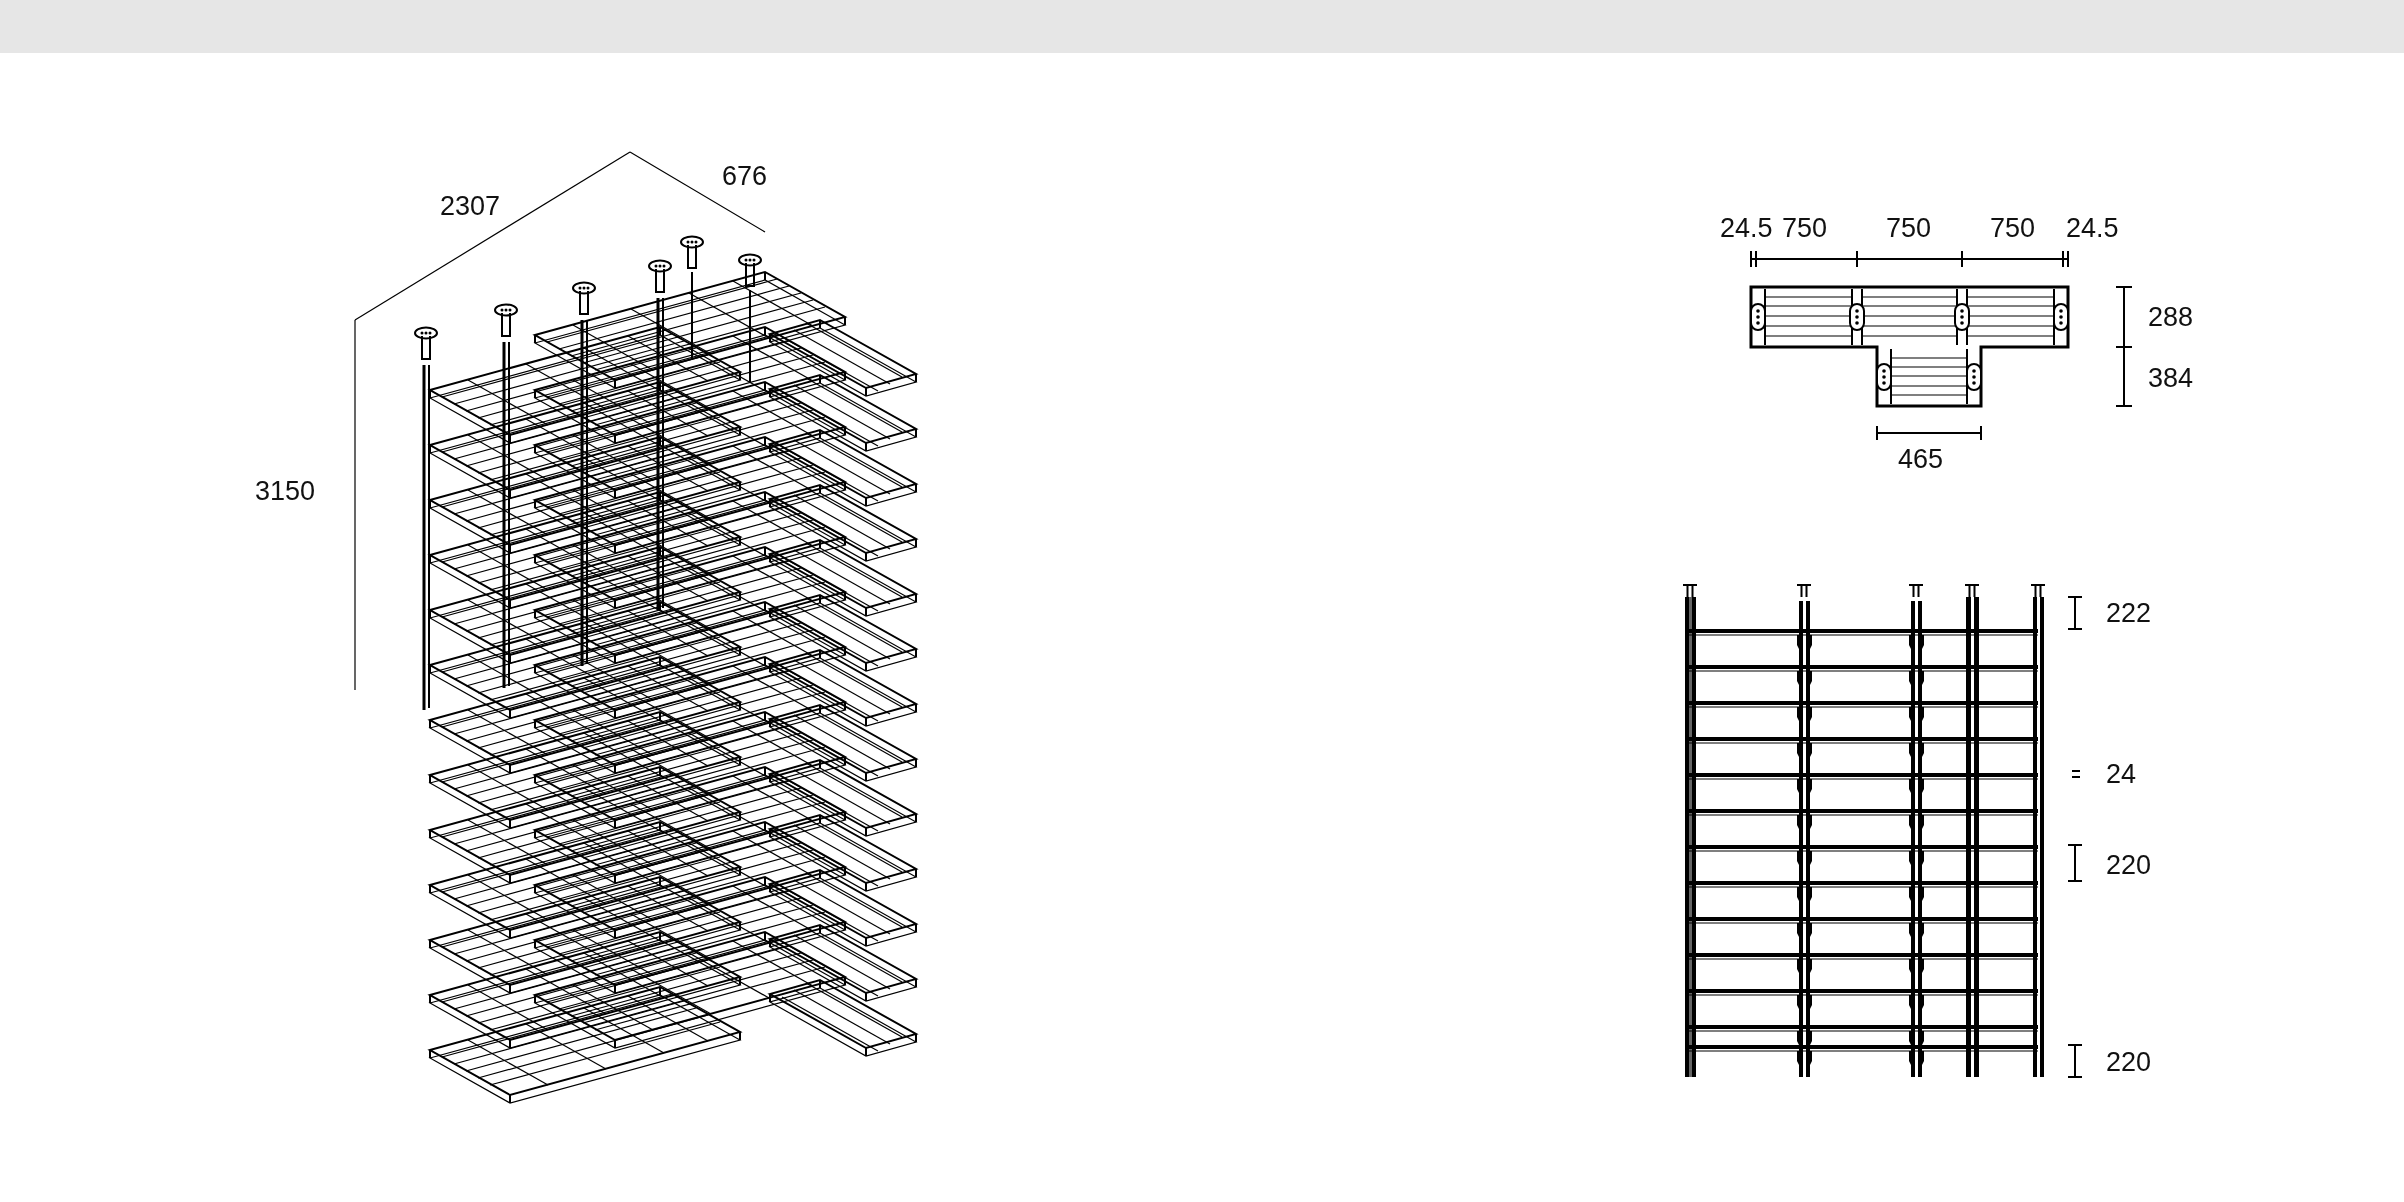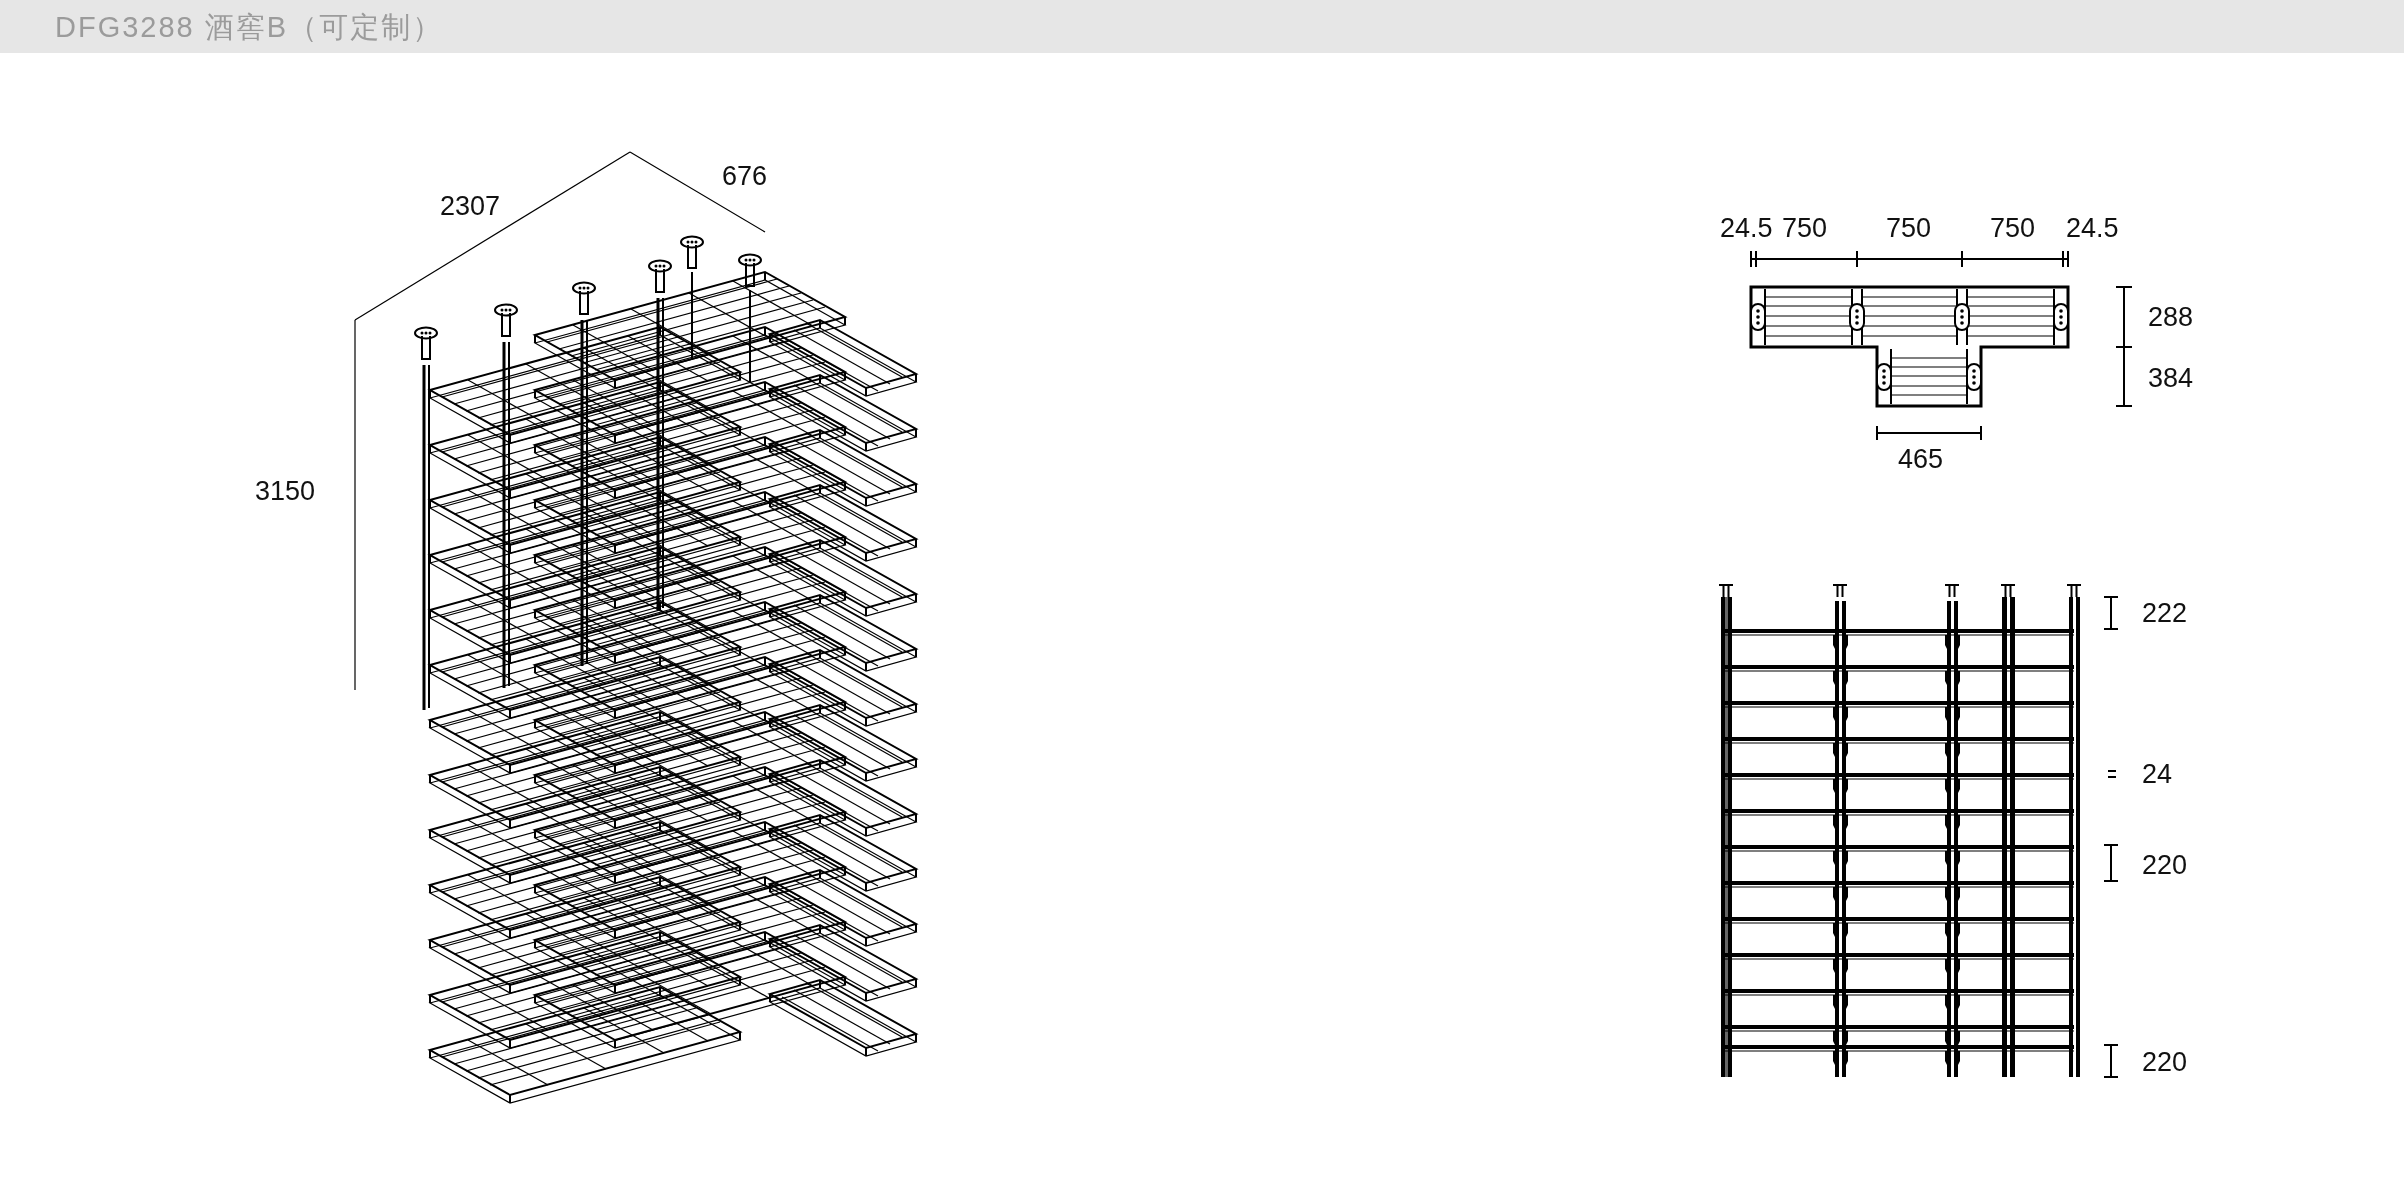--- a/index.html
+++ b/index.html
@@ -37,21 +37,20 @@
   .thick{stroke-width:3;}
   .fillblk{fill:#000;stroke:none;}
   .fillwht{fill:#fff;stroke:#000;stroke-width:2;}
 </style>
 </head>
 <body>
 
 <div id="page">
 
   <div class="header-bar"></div>
-  <div class="header-title">DFG3288 酒窖B（可定制）</div>
 
   <div class="view" style="left:430px;top:190px;">
     <svg width="880" height="900" viewBox="0 0 880 900">
       <defs>
 
         <g id="isoShelf">
 
           <path class="ln med" d="M0,0 L230,-63 L310,-18 L80,45 Z"></path>
           <path class="ln thin" d="M0,8 L230,-55 L310,-10 L80,53 Z"></path>
           <path class="ln med" d="M0,0 L0,8 M310,-18 L310,-10 M230,-63 L230,-55 M80,45 L80,53"></path>
@@ -377,21 +376,21 @@
 
       <g>
         <path class="ln med" d="M157,223 L261,223"></path>
         <path class="ln med" d="M157,216 L157,230"></path>
         <path class="ln med" d="M261,216 L261,230"></path>
       </g>
       <text class="dimtext" x="178" y="258">465</text>
     </svg>
   </div>
 
-  <div class="view" style="left:1700px;top:575px;">
+  <div class="view" style="left:1664px;top:575px;">
     <svg width="700" height="560" viewBox="0 0 700 560">
       <defs>
 
         <g id="elFinial">
           <path class="ln med" d="M-7,0 L7,0"></path>
           <path class="ln med" d="M-2.5,0 L-2.5,12 M2.5,0 L2.5,12"></path>
         </g>
 
         <g id="elRail">
           <path class="fillblk" d="M0,0 h352 v4 h-352 z"></path>

